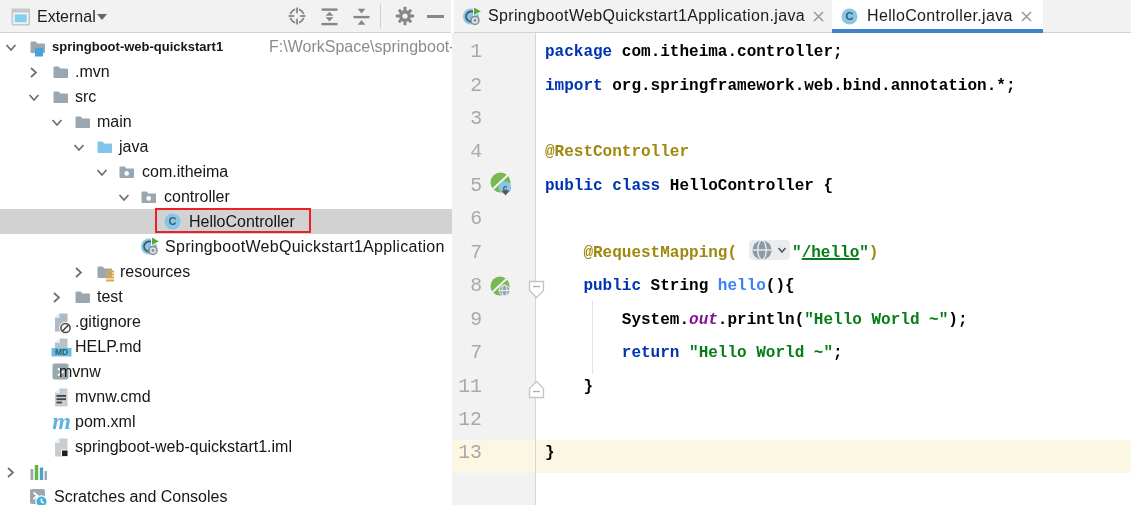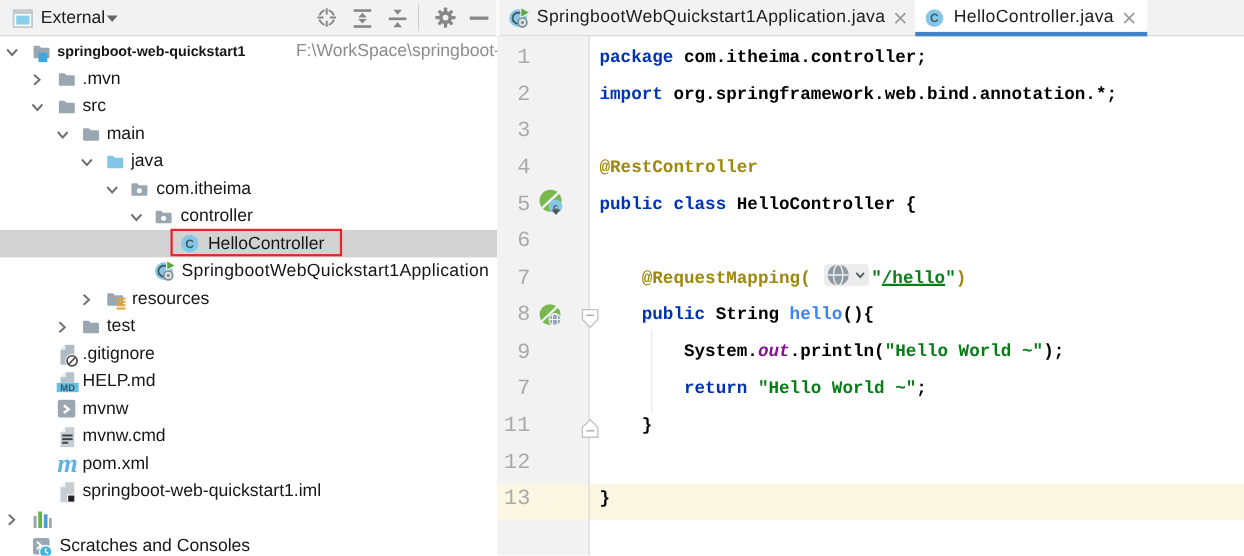--- a/index.html
+++ b/index.html
@@ -300,21 +300,21 @@
         <text x="10.5" y="17.3" text-anchor="middle" font-family="Liberation Sans" font-size="8.5px" font-weight="bold" fill="#3f5660">MD</text>
       </svg>
       <span style="left:75px">HELP.md</span>
     </div>
 
     <div class="trow" style="top:359px">
       <svg class="ic" style="left:52px" width="17" height="17" viewBox="0 0 17 17">
         <rect x="0.5" y="0.5" width="16" height="16" rx="2" fill="#9aa7b0"></rect>
         <path d="M6 5.5 L10.5 9 L6 12.5" fill="none" stroke="#fff" stroke-width="2.2"></path>
       </svg>
-      <span style="left:75px">mvnw</span>
+      <span style="left:59px">mvnw</span>
     </div>
 
     <div class="trow" style="top:384px">
       <svg class="ic" style="left:52px" width="19" height="19" viewBox="0 0 19 19">
           <use href="#filepg2"></use>
         <g fill="#3f4446">
             <rect x="4.5" y="7" width="9.5" height="1.8"></rect>
             <rect x="4.5" y="10.3" width="9.5" height="1.8"></rect>
             <rect x="4.5" y="13.6" width="5.5" height="1.8"></rect>
           </g>

